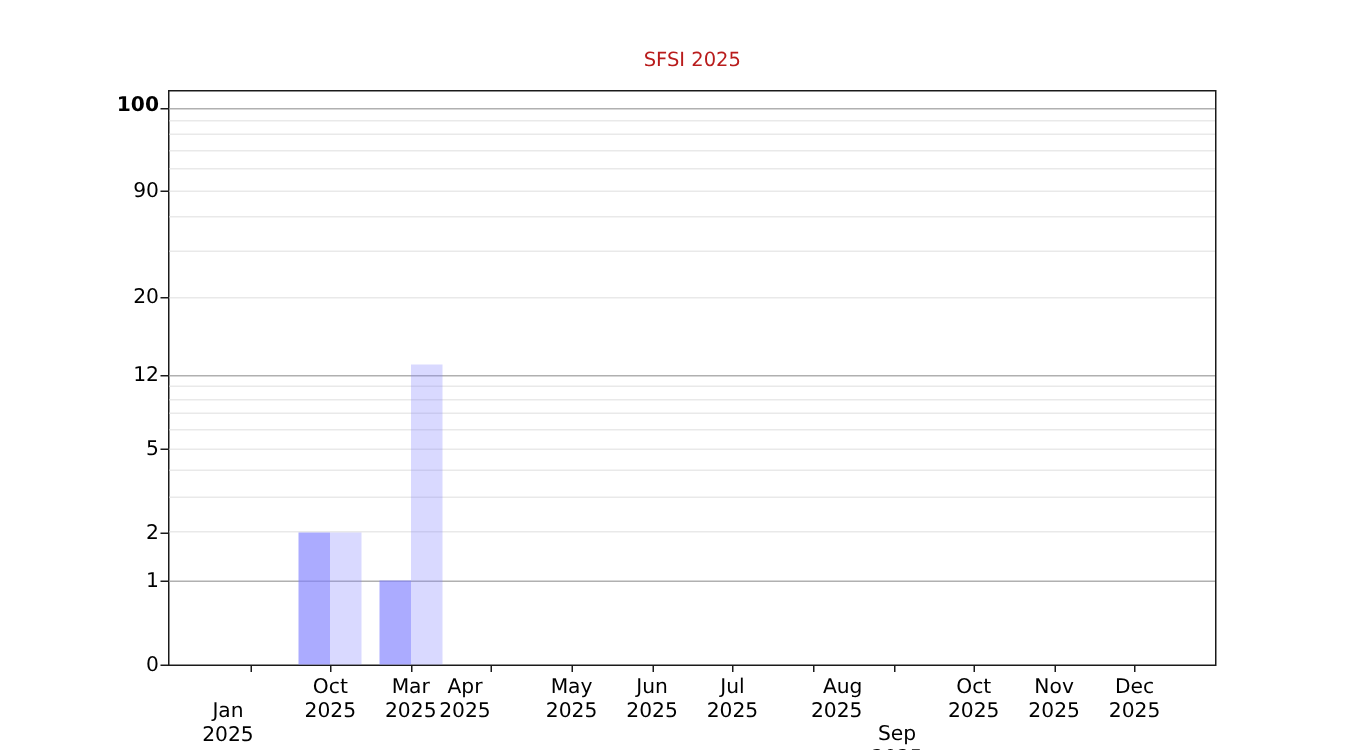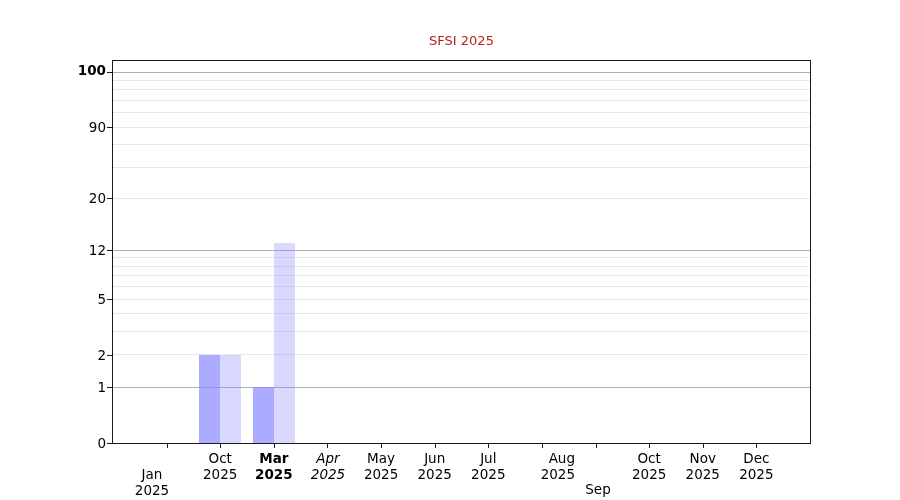--- a/index.html
+++ b/index.html
@@ -91,26 +91,26 @@
     <div class="x-tick-label" style="left: 117px; margin-top: 16px;">
       <span>Jan</span>
       <span>2025</span>
     </div>
     <div class="x-tick-mark" style="left: 220.231px;"></div>
     <div class="x-tick-label" style="left: 185.231px;">
       <span>Oct</span>
       <span>2025</span>
     </div>
     <div class="x-tick-mark" style="left: 273.846px;"></div>
-    <div class="x-tick-label" style="left: 238.846px; font-weight: bold;">
+    <div class="x-tick-label" style="left: 238.846px;">
       <span>Mar</span>
       <span>2025</span>
     </div>
     <div class="x-tick-mark" style="left: 327.462px;"></div>
-    <div class="x-tick-label" style="left: 293px; font-style: italic;">
+    <div class="x-tick-label" style="left: 275px;">
       <span>Apr</span>
       <span>2025</span>
     </div>
     <div class="x-tick-mark" style="left: 381.077px;"></div>
     <div class="x-tick-label" style="left: 346.077px;">
       <span>May</span>
       <span>2025</span>
     </div>
     <div class="x-tick-mark" style="left: 434.692px;"></div>
     <div class="x-tick-label" style="left: 399.692px;">

